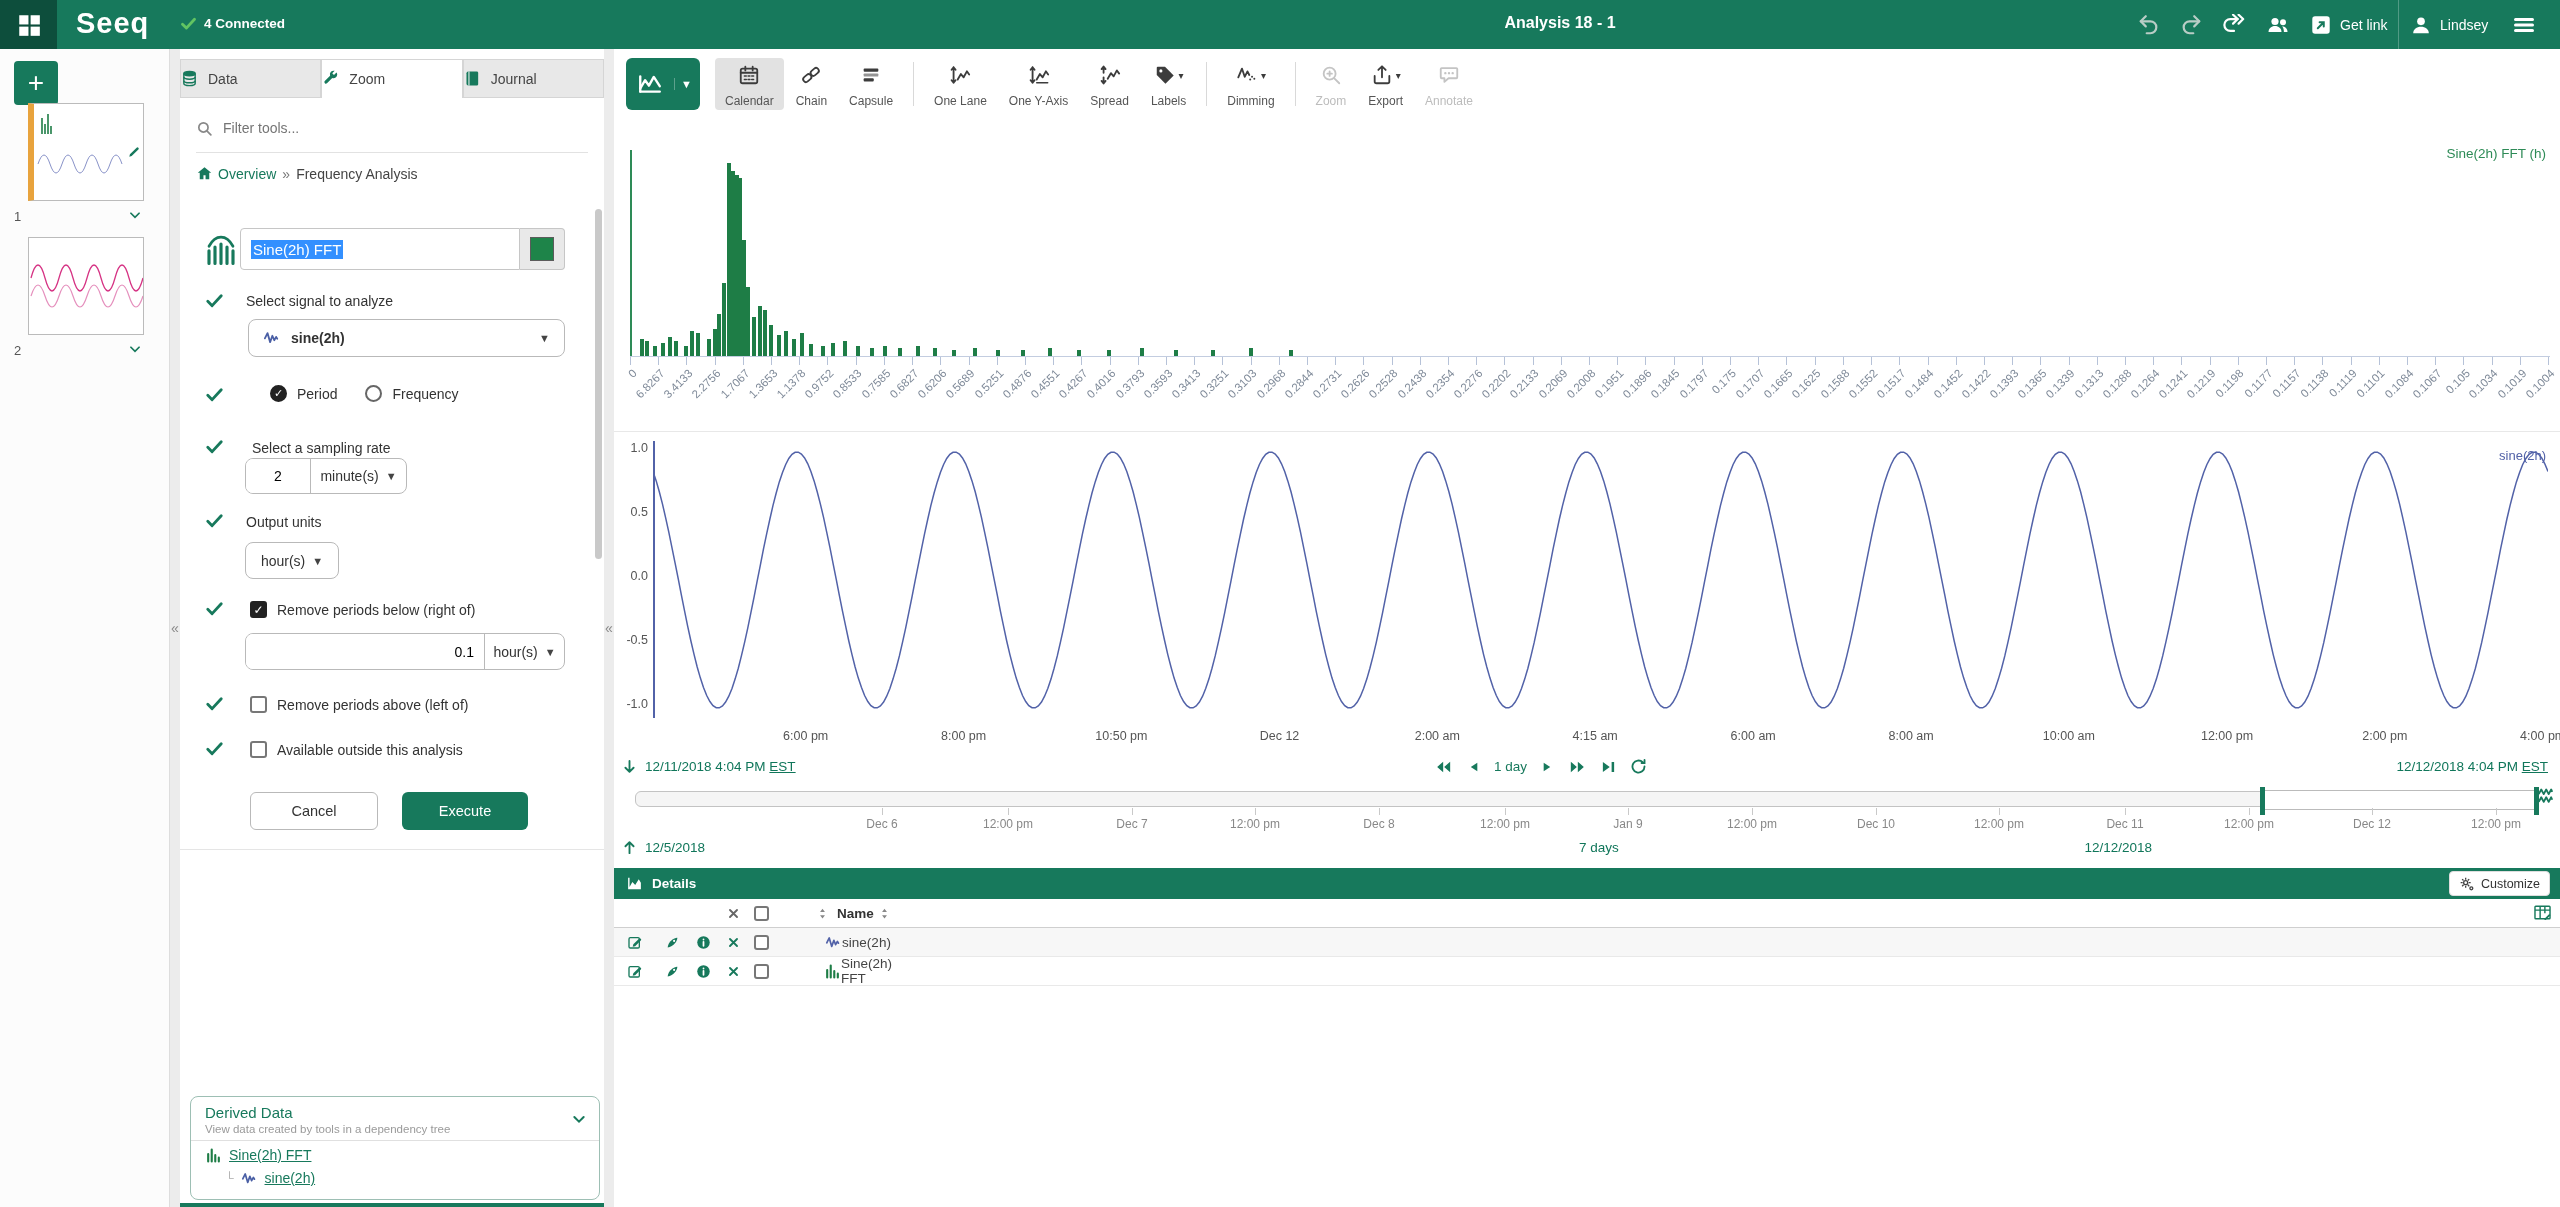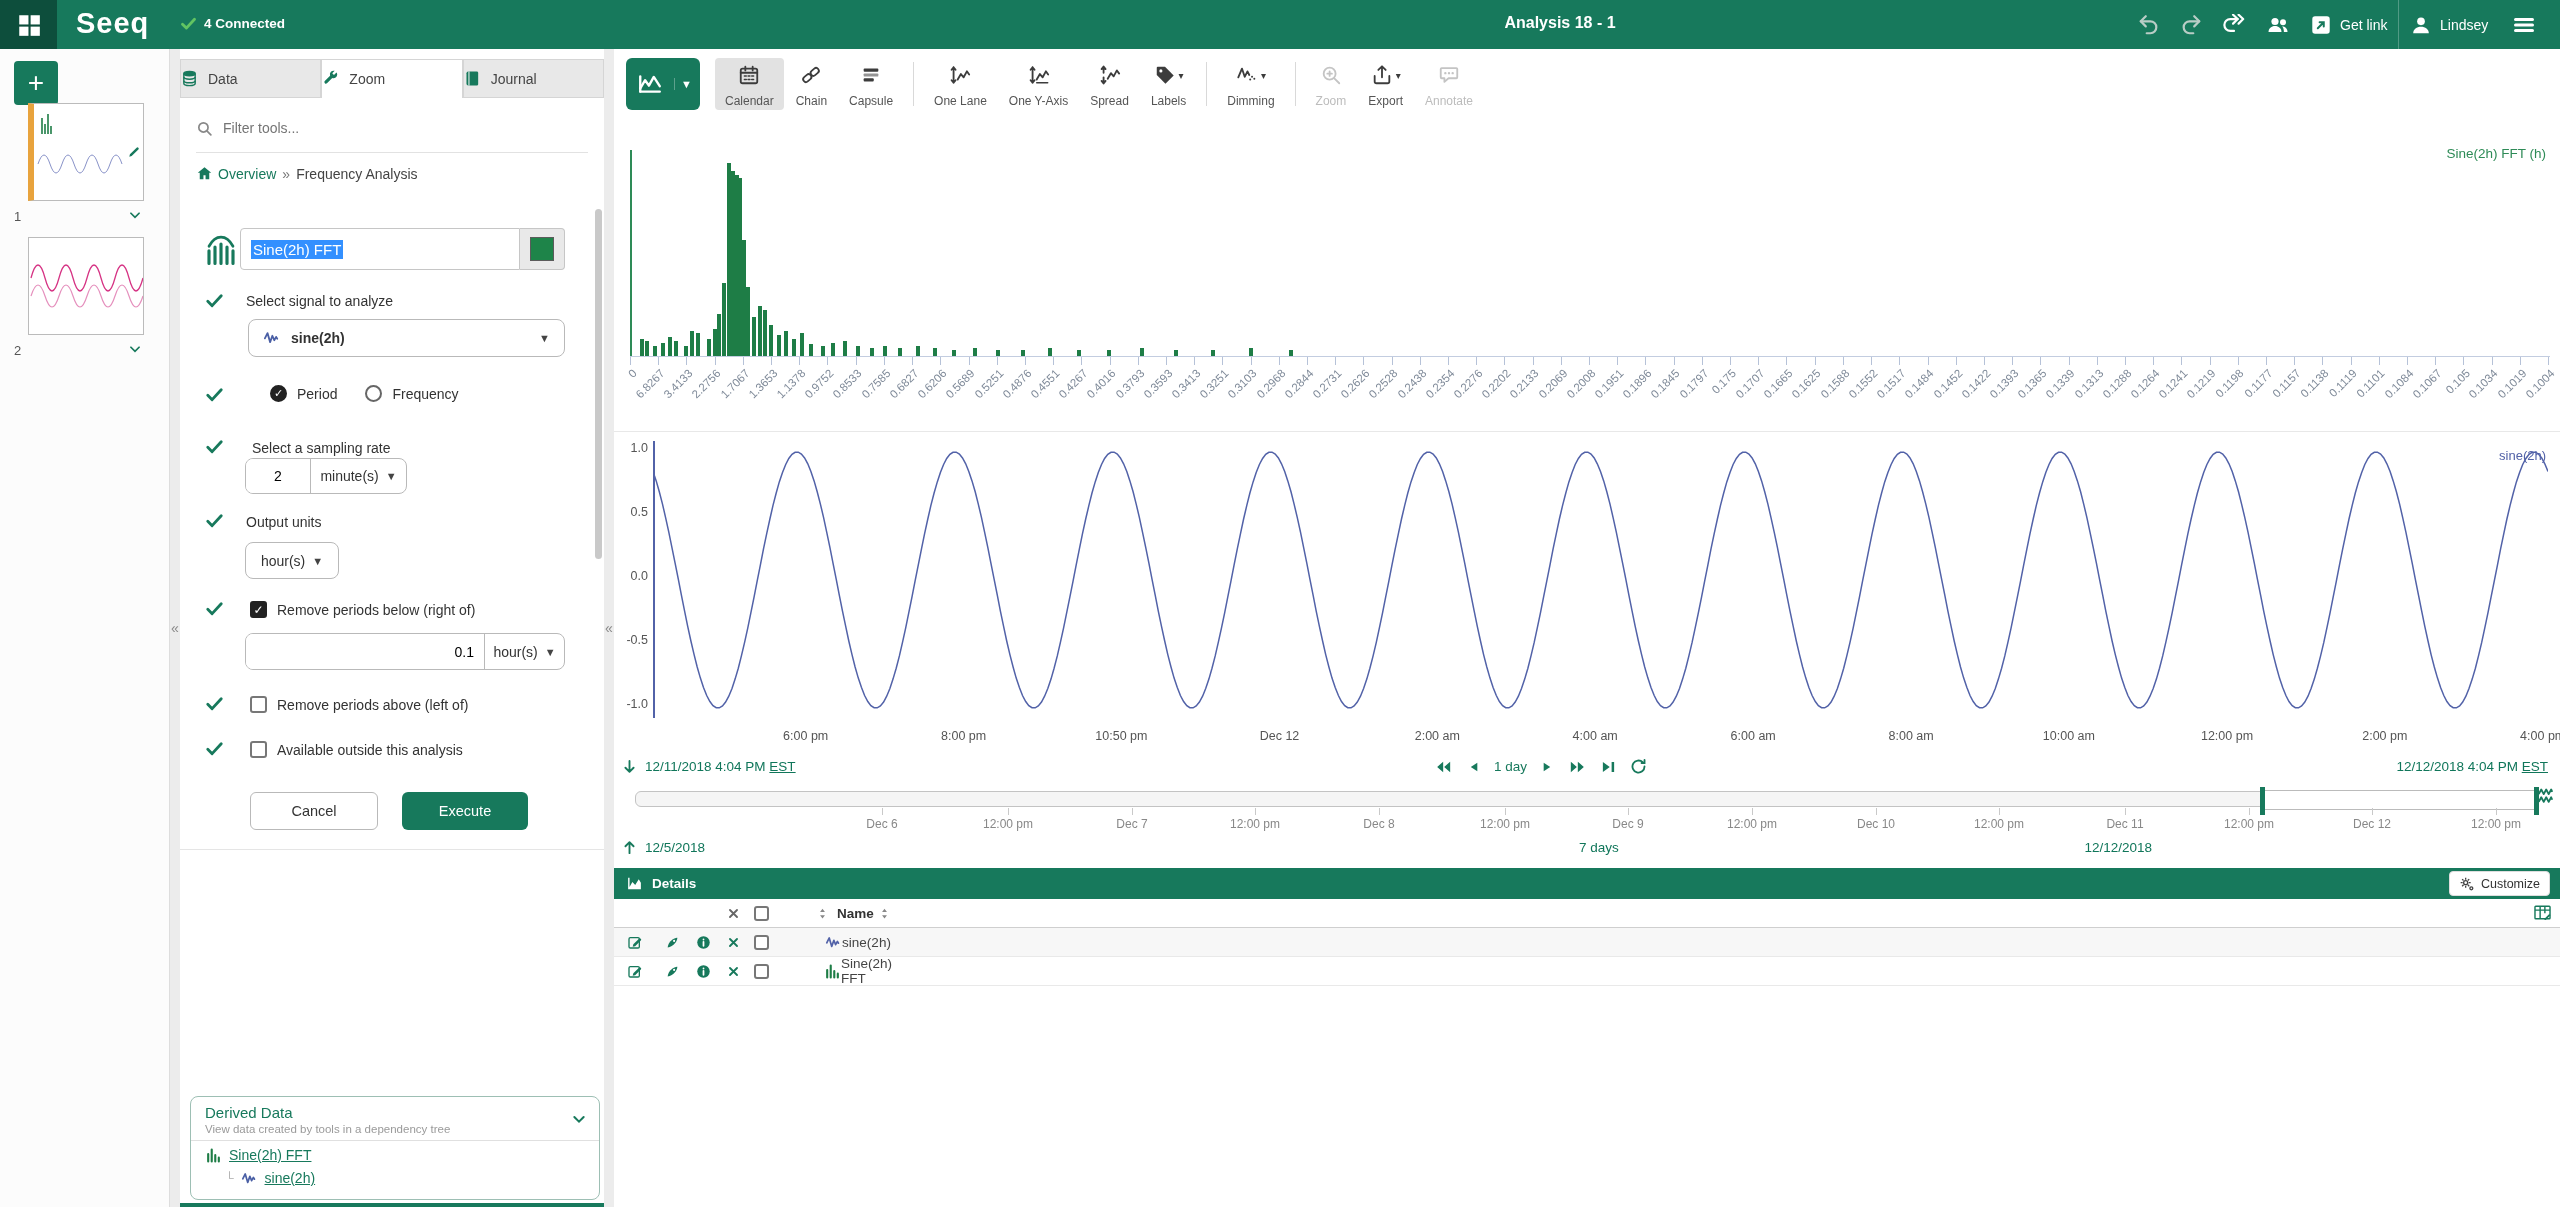--- a/index.html
+++ b/index.html
@@ -958,21 +958,21 @@
   <svg id="sine-plot" viewBox="0 0 1895 273">
       <polyline points="0.0,26.5 3.2,35.9 6.3,46.8 9.5,59.1 12.6,72.6 15.8,87.1 18.9,102.4 22.1,118.2 25.3,134.2 28.4,150.2 31.6,166.1 34.7,181.4 37.9,196.0 41.1,209.6 44.2,222.0 47.4,233.1 50.5,242.6 53.7,250.5 56.9,256.5 60.0,260.6 63.2,262.7 66.3,262.8 69.5,260.9 72.6,257.0 75.8,251.2 79.0,243.5 82.1,234.1 85.3,223.2 88.4,210.9 91.6,197.4 94.8,182.9 97.9,167.6 101.1,151.8 104.2,135.8 107.4,119.8 110.5,103.9 113.7,88.6 116.9,74.0 120.0,60.4 123.2,48.0 126.3,36.9 129.5,27.4 132.7,19.5 135.8,13.5 139.0,9.4 142.1,7.3 145.3,7.2 148.4,9.1 151.6,13.0 154.8,18.8 157.9,26.5 161.1,35.9 164.2,46.8 167.4,59.1 170.6,72.6 173.7,87.1 176.9,102.4 180.0,118.2 183.2,134.2 186.3,150.2 189.5,166.1 192.7,181.4 195.8,196.0 199.0,209.6 202.1,222.0 205.3,233.1 208.5,242.6 211.6,250.5 214.8,256.5 217.9,260.6 221.1,262.7 224.2,262.8 227.4,260.9 230.6,257.0 233.7,251.2 236.9,243.5 240.0,234.1 243.2,223.2 246.4,210.9 249.5,197.4 252.7,182.9 255.8,167.6 259.0,151.8 262.1,135.8 265.3,119.8 268.5,103.9 271.6,88.6 274.8,74.0 277.9,60.4 281.1,48.0 284.3,36.9 287.4,27.4 290.6,19.5 293.7,13.5 296.9,9.4 300.0,7.3 303.2,7.2 306.4,9.1 309.5,13.0 312.7,18.8 315.8,26.5 319.0,35.9 322.2,46.8 325.3,59.1 328.5,72.6 331.6,87.1 334.8,102.4 337.9,118.2 341.1,134.2 344.3,150.2 347.4,166.1 350.6,181.4 353.7,196.0 356.9,209.6 360.1,222.0 363.2,233.1 366.4,242.6 369.5,250.5 372.7,256.5 375.8,260.6 379.0,262.7 382.2,262.8 385.3,260.9 388.5,257.0 391.6,251.2 394.8,243.5 398.0,234.1 401.1,223.2 404.3,210.9 407.4,197.4 410.6,182.9 413.7,167.6 416.9,151.8 420.1,135.8 423.2,119.8 426.4,103.9 429.5,88.6 432.7,74.0 435.9,60.4 439.0,48.0 442.2,36.9 445.3,27.4 448.5,19.5 451.6,13.5 454.8,9.4 458.0,7.3 461.1,7.2 464.3,9.1 467.4,13.0 470.6,18.8 473.8,26.5 476.9,35.9 480.1,46.8 483.2,59.1 486.4,72.6 489.5,87.1 492.7,102.4 495.9,118.2 499.0,134.2 502.2,150.2 505.3,166.1 508.5,181.4 511.7,196.0 514.8,209.6 518.0,222.0 521.1,233.1 524.3,242.6 527.4,250.5 530.6,256.5 533.8,260.6 536.9,262.7 540.1,262.8 543.2,260.9 546.4,257.0 549.6,251.2 552.7,243.5 555.9,234.1 559.0,223.2 562.2,210.9 565.3,197.4 568.5,182.9 571.7,167.6 574.8,151.8 578.0,135.8 581.1,119.8 584.3,103.9 587.5,88.6 590.6,74.0 593.8,60.4 596.9,48.0 600.1,36.9 603.2,27.4 606.4,19.5 609.6,13.5 612.7,9.4 615.9,7.3 619.0,7.2 622.2,9.1 625.4,13.0 628.5,18.8 631.7,26.5 634.8,35.9 638.0,46.8 641.1,59.1 644.3,72.6 647.5,87.1 650.6,102.4 653.8,118.2 656.9,134.2 660.1,150.2 663.2,166.1 666.4,181.4 669.6,196.0 672.7,209.6 675.9,222.0 679.0,233.1 682.2,242.6 685.4,250.5 688.5,256.5 691.7,260.6 694.8,262.7 698.0,262.8 701.1,260.9 704.3,257.0 707.5,251.2 710.6,243.5 713.8,234.1 716.9,223.2 720.1,210.9 723.3,197.4 726.4,182.9 729.6,167.6 732.7,151.8 735.9,135.8 739.0,119.8 742.2,103.9 745.4,88.6 748.5,74.0 751.7,60.4 754.8,48.0 758.0,36.9 761.2,27.4 764.3,19.5 767.5,13.5 770.6,9.4 773.8,7.3 776.9,7.2 780.1,9.1 783.3,13.0 786.4,18.8 789.6,26.5 792.7,35.9 795.9,46.8 799.1,59.1 802.2,72.6 805.4,87.1 808.5,102.4 811.7,118.2 814.8,134.2 818.0,150.2 821.2,166.1 824.3,181.4 827.5,196.0 830.6,209.6 833.8,222.0 837.0,233.1 840.1,242.6 843.3,250.5 846.4,256.5 849.6,260.6 852.7,262.7 855.9,262.8 859.1,260.9 862.2,257.0 865.4,251.2 868.5,243.5 871.7,234.1 874.9,223.2 878.0,210.9 881.2,197.4 884.3,182.9 887.5,167.6 890.6,151.8 893.8,135.8 897.0,119.8 900.1,103.9 903.3,88.6 906.4,74.0 909.6,60.4 912.8,48.0 915.9,36.9 919.1,27.4 922.2,19.5 925.4,13.5 928.5,9.4 931.7,7.3 934.9,7.2 938.0,9.1 941.2,13.0 944.3,18.8 947.5,26.5 950.7,35.9 953.8,46.8 957.0,59.1 960.1,72.6 963.3,87.1 966.4,102.4 969.6,118.2 972.8,134.2 975.9,150.2 979.1,166.1 982.2,181.4 985.4,196.0 988.6,209.6 991.7,222.0 994.9,233.1 998.0,242.6 1001.2,250.5 1004.3,256.5 1007.5,260.6 1010.7,262.7 1013.8,262.8 1017.0,260.9 1020.1,257.0 1023.3,251.2 1026.5,243.5 1029.6,234.1 1032.8,223.2 1035.9,210.9 1039.1,197.4 1042.2,182.9 1045.4,167.6 1048.6,151.8 1051.7,135.8 1054.9,119.8 1058.0,103.9 1061.2,88.6 1064.4,74.0 1067.5,60.4 1070.7,48.0 1073.8,36.9 1077.0,27.4 1080.1,19.5 1083.3,13.5 1086.5,9.4 1089.6,7.3 1092.8,7.2 1095.9,9.1 1099.1,13.0 1102.3,18.8 1105.4,26.5 1108.6,35.9 1111.7,46.8 1114.9,59.1 1118.0,72.6 1121.2,87.1 1124.4,102.4 1127.5,118.2 1130.7,134.2 1133.8,150.2 1137.0,166.1 1140.2,181.4 1143.3,196.0 1146.5,209.6 1149.6,222.0 1152.8,233.1 1155.9,242.6 1159.1,250.5 1162.3,256.5 1165.4,260.6 1168.6,262.7 1171.7,262.8 1174.9,260.9 1178.1,257.0 1181.2,251.2 1184.4,243.5 1187.5,234.1 1190.7,223.2 1193.8,210.9 1197.0,197.4 1200.2,182.9 1203.3,167.6 1206.5,151.8 1209.6,135.8 1212.8,119.8 1216.0,103.9 1219.1,88.6 1222.3,74.0 1225.4,60.4 1228.6,48.0 1231.7,36.9 1234.9,27.4 1238.1,19.5 1241.2,13.5 1244.4,9.4 1247.5,7.3 1250.7,7.2 1253.9,9.1 1257.0,13.0 1260.2,18.8 1263.3,26.5 1266.5,35.9 1269.6,46.8 1272.8,59.1 1276.0,72.6 1279.1,87.1 1282.3,102.4 1285.4,118.2 1288.6,134.2 1291.8,150.2 1294.9,166.1 1298.1,181.4 1301.2,196.0 1304.4,209.6 1307.5,222.0 1310.7,233.1 1313.9,242.6 1317.0,250.5 1320.2,256.5 1323.3,260.6 1326.5,262.7 1329.7,262.8 1332.8,260.9 1336.0,257.0 1339.1,251.2 1342.3,243.5 1345.4,234.1 1348.6,223.2 1351.8,210.9 1354.9,197.4 1358.1,182.9 1361.2,167.6 1364.4,151.8 1367.6,135.8 1370.7,119.8 1373.9,103.9 1377.0,88.6 1380.2,74.0 1383.3,60.4 1386.5,48.0 1389.7,36.9 1392.8,27.4 1396.0,19.5 1399.1,13.5 1402.3,9.4 1405.5,7.3 1408.6,7.2 1411.8,9.1 1414.9,13.0 1418.1,18.8 1421.2,26.5 1424.4,35.9 1427.6,46.8 1430.7,59.1 1433.9,72.6 1437.0,87.1 1440.2,102.4 1443.4,118.2 1446.5,134.2 1449.7,150.2 1452.8,166.1 1456.0,181.4 1459.1,196.0 1462.3,209.6 1465.5,222.0 1468.6,233.1 1471.8,242.6 1474.9,250.5 1478.1,256.5 1481.3,260.6 1484.4,262.7 1487.6,262.8 1490.7,260.9 1493.9,257.0 1497.0,251.2 1500.2,243.5 1503.4,234.1 1506.5,223.2 1509.7,210.9 1512.8,197.4 1516.0,182.9 1519.2,167.6 1522.3,151.8 1525.5,135.8 1528.6,119.8 1531.8,103.9 1534.9,88.6 1538.1,74.0 1541.3,60.4 1544.4,48.0 1547.6,36.9 1550.7,27.4 1553.9,19.5 1557.1,13.5 1560.2,9.4 1563.4,7.3 1566.5,7.2 1569.7,9.1 1572.8,13.0 1576.0,18.8 1579.2,26.5 1582.3,35.9 1585.5,46.8 1588.6,59.1 1591.8,72.6 1595.0,87.1 1598.1,102.4 1601.3,118.2 1604.4,134.2 1607.6,150.2 1610.7,166.1 1613.9,181.4 1617.1,196.0 1620.2,209.6 1623.4,222.0 1626.5,233.1 1629.7,242.6 1632.9,250.5 1636.0,256.5 1639.2,260.6 1642.3,262.7 1645.5,262.8 1648.6,260.9 1651.8,257.0 1655.0,251.2 1658.1,243.5 1661.3,234.1 1664.4,223.2 1667.6,210.9 1670.8,197.4 1673.9,182.9 1677.1,167.6 1680.2,151.8 1683.4,135.8 1686.5,119.8 1689.7,103.9 1692.9,88.6 1696.0,74.0 1699.2,60.4 1702.3,48.0 1705.5,36.9 1708.7,27.4 1711.8,19.5 1715.0,13.5 1718.1,9.4 1721.3,7.3 1724.4,7.2 1727.6,9.1 1730.8,13.0 1733.9,18.8 1737.1,26.5 1740.2,35.9 1743.4,46.8 1746.6,59.1 1749.7,72.6 1752.9,87.1 1756.0,102.4 1759.2,118.2 1762.3,134.2 1765.5,150.2 1768.7,166.1 1771.8,181.4 1775.0,196.0 1778.1,209.6 1781.3,222.0 1784.5,233.1 1787.6,242.6 1790.8,250.5 1793.9,256.5 1797.1,260.6 1800.2,262.7 1803.4,262.8 1806.6,260.9 1809.7,257.0 1812.9,251.2 1816.0,243.5 1819.2,234.1 1822.4,223.2 1825.5,210.9 1828.7,197.4 1831.8,182.9 1835.0,167.6 1838.1,151.8 1841.3,135.8 1844.5,119.8 1847.6,103.9 1850.8,88.6 1853.9,74.0 1857.1,60.4 1860.3,48.0 1863.4,36.9 1866.6,27.4 1869.7,19.5 1872.9,13.5 1876.0,9.4 1879.2,7.3 1882.4,7.2 1885.5,9.1 1888.7,13.0 1891.8,18.8 1895.0,26.5" fill="none" stroke="#5262a8" stroke-width="1.5"></polyline>
     </svg>
   <div id="sine-legend">sine(2h)</div>
   <div id="sine-xlabels">
       <span class="sxlab" style="left:152.7px">6:00 pm</span>
       <span class="sxlab" style="left:310.6px">8:00 pm</span>
       <span class="sxlab" style="left:468.4px">10:50 pm</span>
       <span class="sxlab" style="left:626.5px">Dec 12</span>
       <span class="sxlab" style="left:784.3px">2:00 am</span>
-      <span class="sxlab" style="left:942.2px">4:00 am</span>
+      <span class="sxlab" style="left:942.2px">4:15 am</span>
       <span class="sxlab" style="left:1100.2px">6:00 am</span>
       <span class="sxlab" style="left:1258.1px">8:00 am</span>
       <span class="sxlab" style="left:1415.9px">10:00 am</span>
       <span class="sxlab" style="left:1574.0px">12:00 pm</span>
       <span class="sxlab" style="left:1731.8px">2:00 pm</span>
       <span class="sxlab" style="left:1889.7px">4:00 pm</span>
     </div>
 
   <div id="range-row">
     <span id="range-start" class="grn">
@@ -1037,21 +1037,21 @@
      <span class="tllab" style="left:373px">12:00 pm</span>
       <div class="tltick" style="left:497px"></div>
      <span class="tllab" style="left:497px">Dec 7</span>
       <div class="tltick" style="left:620px"></div>
      <span class="tllab" style="left:620px">12:00 pm</span>
       <div class="tltick" style="left:744px"></div>
      <span class="tllab" style="left:744px">Dec 8</span>
       <div class="tltick" style="left:870px"></div>
      <span class="tllab" style="left:870px">12:00 pm</span>
       <div class="tltick" style="left:993px"></div>
-     <span class="tllab" style="left:993px">Dec 9</span>
+     <span class="tllab" style="left:993px">Jan 9</span>
       <div class="tltick" style="left:1117px"></div>
      <span class="tllab" style="left:1117px">12:00 pm</span>
       <div class="tltick" style="left:1241px"></div>
      <span class="tllab" style="left:1241px">Dec 10</span>
       <div class="tltick" style="left:1364px"></div>
      <span class="tllab" style="left:1364px">12:00 pm</span>
       <div class="tltick" style="left:1490px"></div>
      <span class="tllab" style="left:1490px">Dec 11</span>
       <div class="tltick" style="left:1614px"></div>
      <span class="tllab" style="left:1614px">12:00 pm</span>

